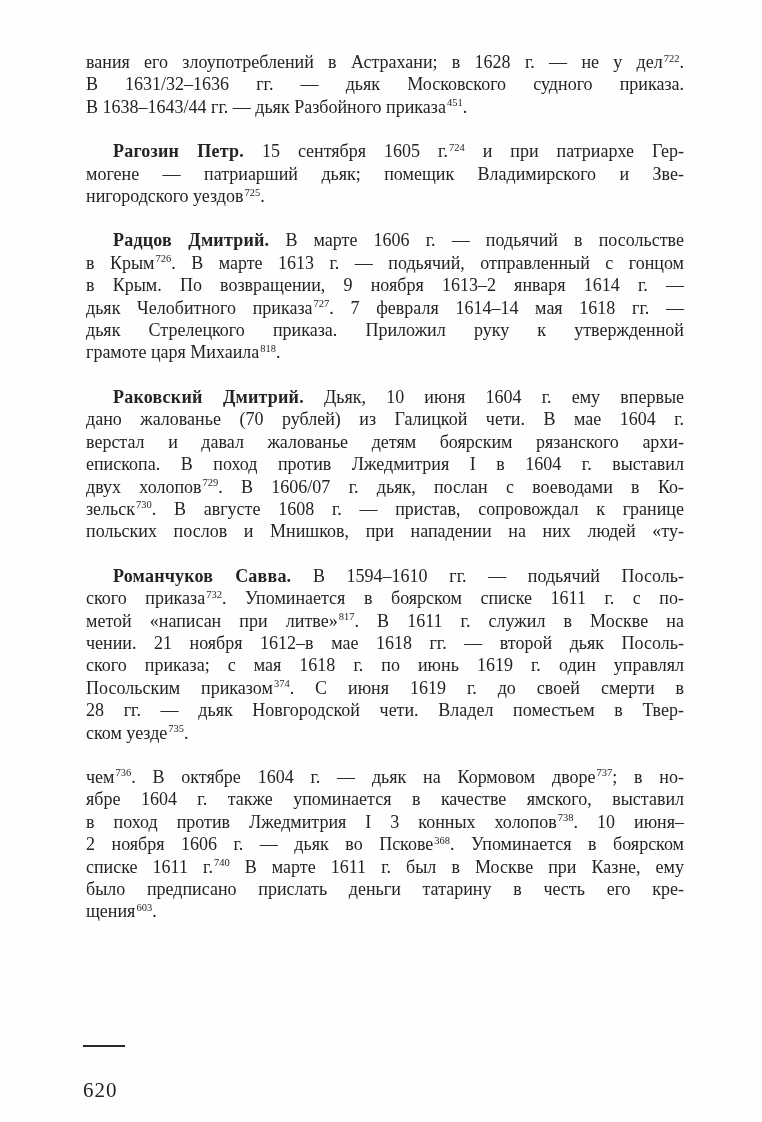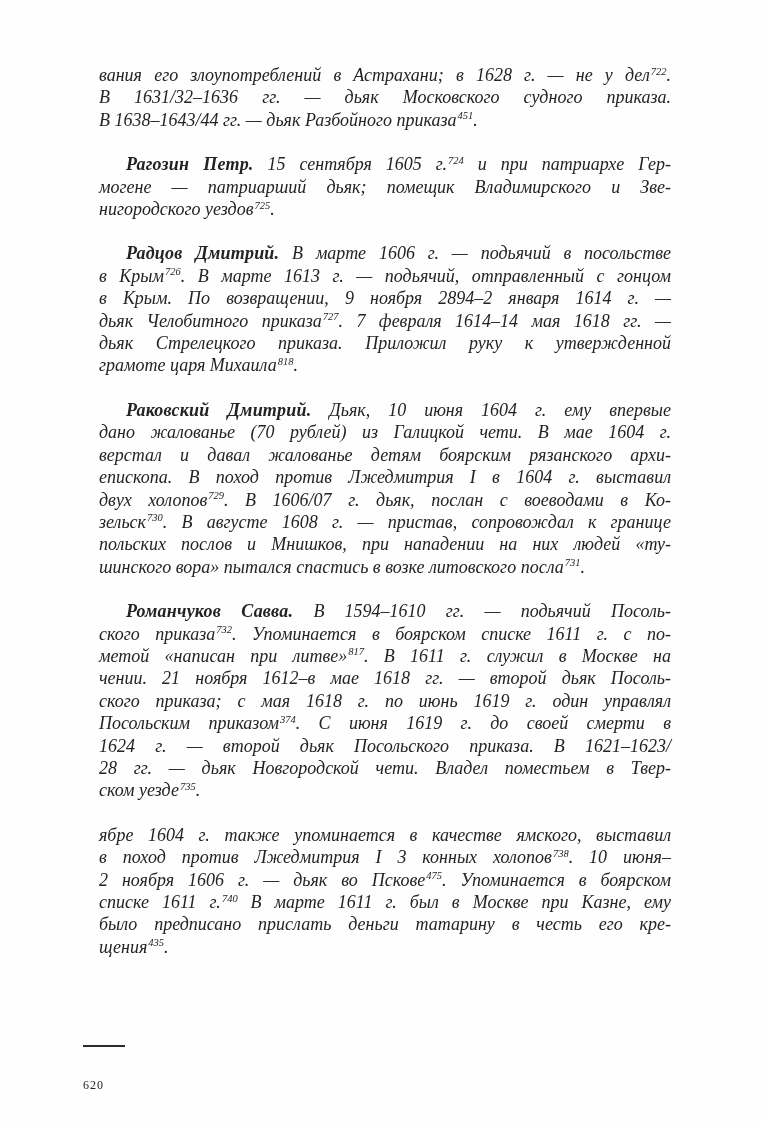--- a/index.html
+++ b/index.html
@@ -24,22 +24,21 @@
   .text-block {
     position: absolute;
     left: 82px;
     top: 47px;
     width: 606px;
     color: #232323;
     font-size: 18px;
     line-height: 22.4px;
   }
   .paragraph {
-    margin: 17px;
-    font-style: italic;
+    margin: 4px;
   }
   .paragraph + .paragraph {
     margin-top: 22px;
   }
   .line {
     text-align: justify;
     text-align-last: justify;
     white-space: normal;
   }
   .line.last {
@@ -66,21 +65,21 @@
     top: 1045px;
     width: 60px;
   }
   .footer-rule {
     width: 42px;
     height: 0;
     border-top: 2px solid #2a2a2a;
     margin-bottom: 3px;
   }
   .page-number {
-    font-size: 12px;
+    font-size: 21px;
     color: #232323;
     letter-spacing: 1px;
     margin-top: 31px;
   }
 </style>
 </head>
 <body>
 
 <div class="book-page">
   <div class="text-block">
@@ -90,52 +89,51 @@
         <div class="line last">В 1638–1643/44 гг. — дьяк Разбойного приказа<sup>451</sup>.</div>
       </div>
       <div class="paragraph">
         <div class="line indent"><b>Рагозин Петр.</b> 15 сентября 1605 г.<sup>724</sup> и при патриархе Гер-</div>
         <div class="line">могене — патриарший дьяк; помещик Владимирского и Зве-</div>
         <div class="line last">нигородского уездов<sup>725</sup>.</div>
       </div>
       <div class="paragraph">
         <div class="line indent"><b>Радцов Дмитрий.</b> В марте 1606 г. — подьячий в посольстве</div>
         <div class="line">в Крым<sup>726</sup>. В марте 1613 г. — подьячий, отправленный с гонцом</div>
-        <div class="line">в Крым. По возвращении, 9 ноября 2894–2 января 1614 г. —</div>
+        <div class="line">в Крым. По возвращении, 9 ноября 1613–2 января 1614 г. —</div>
         <div class="line">дьяк Челобитного приказа<sup>727</sup>. 7 февраля 1614–14 мая 1618 гг. —</div>
         <div class="line">дьяк Стрелецкого приказа. Приложил руку к утвержденной</div>
         <div class="line last">грамоте царя Михаила<sup>818</sup>.</div>
       </div>
       <div class="paragraph">
         <div class="line indent"><b>Раковский Дмитрий.</b> Дьяк, 10 июня 1604 г. ему впервые</div>
         <div class="line">дано жалованье (70 рублей) из Галицкой чети. В мае 1604 г.</div>
         <div class="line">верстал и давал жалованье детям боярским рязанского архи-</div>
         <div class="line">епископа. В поход против Лжедмитрия I в 1604 г. выставил</div>
         <div class="line">двух холопов<sup>729</sup>. В 1606/07 г. дьяк, послан с воеводами в Ко-</div>
         <div class="line">зельск<sup>730</sup>. В августе 1608 г. — пристав, сопровождал к границе</div>
         <div class="line">польских послов и Мнишков, при нападении на них людей «ту-</div>
-        <div class="line last">шинского вора» пытался спастись в возке литовского посла<sup>731</sup>.</div>
       </div>
       <div class="paragraph">
         <div class="line indent"><b>Романчуков Савва.</b> В 1594–1610 гг. — подьячий Посоль-</div>
         <div class="line">ского приказа<sup>732</sup>. Упоминается в боярском списке 1611 г. с по-</div>
         <div class="line">метой «написан при литве»<sup>817</sup>. В 1611 г. служил в Москве на</div>
         <div class="line">чении. 21 ноября 1612–в мае 1618 гг. — второй дьяк Посоль-</div>
         <div class="line">ского приказа; с мая 1618 г. по июнь 1619 г. один управлял</div>
         <div class="line">Посольским приказом<sup>374</sup>. С июня 1619 г. до своей смерти в</div>
-        <div class="line">1624 г. — второй дьяк Посольского приказа. В 1621–1623/</div>
         <div class="line">28 гг. — дьяк Новгородской чети. Владел поместьем в Твер-</div>
         <div class="line last">ском уезде<sup>735</sup>.</div>
       </div>
       <div class="paragraph">
+        <div class="line">чем<sup>736</sup>. В октябре 1604 г. — дьяк на Кормовом дворе<sup>737</sup>; в но-</div>
         <div class="line">ябре 1604 г. также упоминается в качестве ямского, выставил</div>
         <div class="line">в поход против Лжедмитрия I 3 конных холопов<sup>738</sup>. 10 июня–</div>
-        <div class="line">2 ноября 1606 г. — дьяк во Пскове<sup>475</sup>. Упоминается в боярском</div>
+        <div class="line">2 ноября 1606 г. — дьяк во Пскове<sup>368</sup>. Упоминается в боярском</div>
         <div class="line">списке 1611 г.<sup>740</sup> В марте 1611 г. был в Москве при Казне, ему</div>
         <div class="line">было предписано прислать деньги татарину в честь его кре-</div>
-        <div class="line last">щения<sup>435</sup>.</div>
+        <div class="line last">щения<sup>603</sup>.</div>
       </div>
     </div>
   <div class="page-footer">
     <div class="footer-rule"></div>
     <div class="page-number">620</div>
   </div>
 </div>
 
 </body></html>

